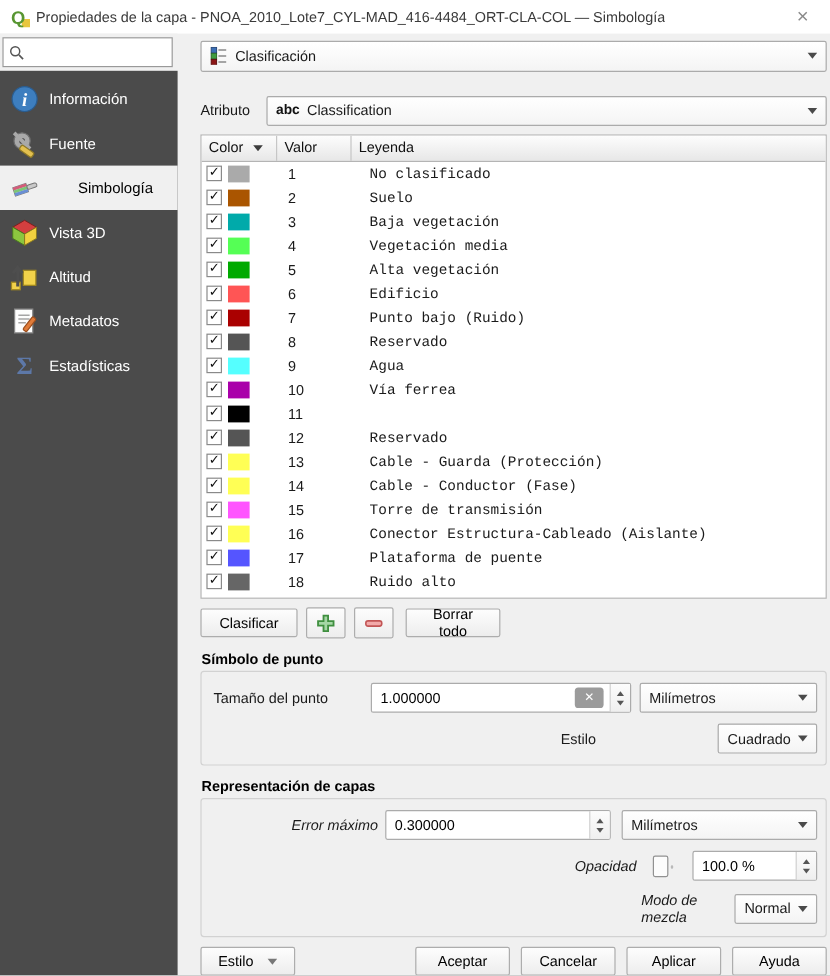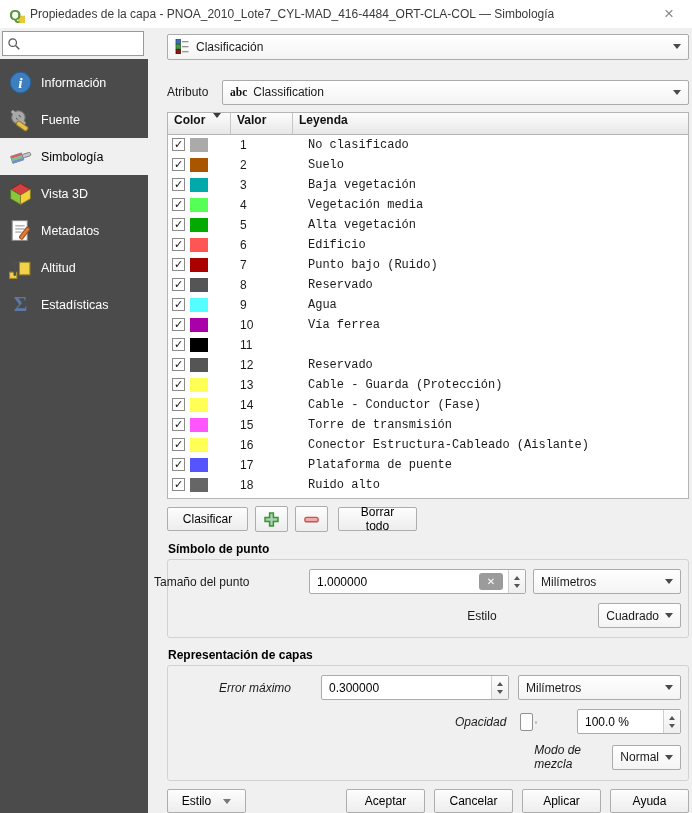--- a/index.html
+++ b/index.html
@@ -16,21 +16,21 @@
                      color:#8a8a8a; font-size:17px; cursor:default; }
 
   
   .content { flex:1; display:flex; min-height:0; }
   .leftcol { width:148px; flex:0 0 auto; display:flex; flex-direction:column; background:#f0f0f0; }
   .searchwrap { height:31px; padding:3px 4px 3px 2px; }
   .searchbox { width:100%; height:25px; background:#fff; border:1px solid #999; display:flex; align-items:center; padding:0 4px; }
   .searchbox input { border:none; outline:none; flex:1; min-width:0; font-size:12px; font-family:inherit; }
   .nav { flex:1; background:#4b4b4b; padding-top:5px; }
   .nav-item { height:37px; display:flex; align-items:center; color:#fff; padding-left:7px; cursor:default; }
-  .nav-item.selected { background:#f0f0f0; color:#000; }
+  .nav-item.selected { background:#f0f0f0; color:#000;gap:24px; }
   .nav-icon { width:27px; height:26px; margin-right:7px; flex:0 0 auto; display:flex; align-items:center; justify-content:center; }
   .nav-icon svg { width:25px; height:25px; }
   .nav-label { font-size:12.5px; }
 
   .main { flex:1; padding:6px 3px 0 19px; display:flex; flex-direction:column; min-width:0; }
 
   
   .combo { display:flex; align-items:center; height:25px; background:linear-gradient(#ffffff,#f4f4f4);
            border:1px solid #ababab; border-radius:2px; padding:0 7px; gap:6px; }
   .dd-arrow { width:0; height:0; border-left:4px solid transparent; border-right:4px solid transparent;
@@ -45,26 +45,26 @@
   .tri-down { width:0; height:0; border-left:3.5px solid transparent; border-right:3.5px solid transparent; border-top:4.5px solid #555; }
   .clear-btn { width:24px; height:17px; background:#9b9b9b; border-radius:3px; color:#fff; font-size:10px;
                display:flex; align-items:center; justify-content:center; margin-right:5px; flex:0 0 auto; }
 
   
   .renderer-combo { margin-bottom:0; height:27px; }
   .renderer-combo svg { width:15px; height:15px; }
   .attr-row { display:flex; align-items:center; margin-top:20px; }
   .attr-row .lbl { width:55px; flex:0 0 auto; }
   .attr-row .combo { flex:1; }
-  .abc { font-weight:bold; font-size:11.5px; color:#111;font-family:Liberation Serif, serif; }
+  .abc { font-weight:bold; font-size:11.5px; color:#111; }
 
   
   .table { margin-top:7px; height:404px; border:1px solid #b4b4b4; background:#fff; display:flex; flex-direction:column; overflow:hidden; }
   .thead { display:flex; height:22px; background:linear-gradient(#fdfdfd,#e7e7e7); border-bottom:1px solid #b4b4b4; flex:0 0 auto; }
-  .th { display:flex; align-items:flex-start; padding:0 6px; border-right:1px solid #c6c6c6; color:#111;font-weight:bold; }
+  .th { display:flex; align-items:center; padding:0 6px; border-right:1px solid #c6c6c6; color:#111; }
   .th-color { width:63px; }
   .th-valor { width:62px; }
   .th-leyenda { flex:1; border-right:none; }
   .sort-arrow { width:0; height:0; border-left:4px solid transparent; border-right:4px solid transparent;
                 border-top:5px solid #3c3c3c; margin-left:8px; }
   .tbody { flex:1; }
   .trow { display:flex; align-items:center; height:20px; }
   .cell-color { width:63px; display:flex; align-items:center; padding-left:4px; flex:0 0 auto; }
   .cb { width:13px; height:13px; border:1px solid #8a8a8a; background:#fff; font-size:11px; font-weight:bold;
         line-height:11px; display:flex; align-items:center; justify-content:center; color:#111; }
@@ -79,21 +79,21 @@
   .iconbtn svg { width:19px; height:19px; }
   .btn-borrar { width:79px; margin-left:10px; }
 
   
   .section-title { font-weight:bold; margin:10px 0 3px 1px; color:#000; }
   .groupbox { border:1px solid #d2d2d2; border-radius:3px; padding:9px 7px; display:flex; flex-direction:column; gap:9px;align-items:flex-end; }
   .frow { display:flex; align-items:center; }
   .frow .flabel { flex:0 0 auto; }
   .g1 .flabel { width:131px; }
   .g2 .flabel { width:78px;font-style:italic; }
-  .frow .spin { flex:1;margin-left:24px; }
+  .frow .spin { flex:1; }
   .unit-combo { width:148px; margin-left:7px; flex:0 0 auto; }
   .unit-combo2 { width:163px; margin-left:9px; flex:0 0 auto; }
   .wide-combo { flex:1; }
 
   
   .slider { flex:1; position:relative; height:24px; margin-right:20px; }
   .groove { position:absolute; left:2px; right:2px; top:11px; height:3px; background:#e8e8e8; border:1px solid #b9b9b9; border-radius:2px; }
   .handle { position:absolute; top:3px; width:13px; height:18px; background:#fcfcfc; border:1px solid #919191; border-radius:2px; }
   .opacity-spin { width:104px; flex:0 0 auto; }
 
@@ -180,39 +180,39 @@
                 <polygon points="2.5,8 12,13.5 12,22.5 2.5,17" fill="#8cc63f" stroke="#4a7a1f" stroke-width="0.8"></polygon>
                 <polygon points="21.5,8 12,13.5 12,22.5 21.5,17" fill="#f2d13f" stroke="#8a7a1f" stroke-width="0.8"></polygon>
               </svg>
             </span>
     <span class="nav-label">Vista 3D</span>
   </div>
 
   <div class="nav-item">
     <span class="nav-icon">
               <svg viewBox="0 0 24 24">
+                <rect x="11" y="7" width="10" height="12" fill="#f2d24a" stroke="#a08820"></rect>
+                <rect x="1.5" y="16.5" width="7" height="6" fill="#f2d24a" stroke="#a08820"></rect>
+                <path d="M6.5 20 L6.5 6 M2.8 9.2 L6.5 4.5 L10.2 9.2" stroke="#4e4e4e" stroke-width="2.4" fill="none"></path>
+              </svg>
+            </span>
+    <span class="nav-label">Altitud</span>
+  </div>
+
+  <div class="nav-item">
+    <span class="nav-icon">
+              <svg viewBox="0 0 24 24">
                 <rect x="4" y="2.5" width="14.5" height="19" fill="#fdfdfd" stroke="#8a8a8a"></rect>
                 <line x1="7" y1="7.5" x2="16" y2="7.5" stroke="#a5a5a5" stroke-width="1.2"></line>
                 <line x1="7" y1="10.5" x2="16" y2="10.5" stroke="#a5a5a5" stroke-width="1.2"></line>
                 <line x1="7" y1="13.5" x2="13" y2="13.5" stroke="#a5a5a5" stroke-width="1.2"></line>
                 <rect x="14.5" y="8" width="3.6" height="13" rx="1.2" fill="#e07b39" stroke="#9c4f1e" transform="rotate(38 16 14)"></rect>
               </svg>
             </span>
     <span class="nav-label">Metadatos</span>
-  </div>
-
-  <div class="nav-item">
-    <span class="nav-icon">
-              <svg viewBox="0 0 24 24">
-                <rect x="11" y="7" width="10" height="12" fill="#f2d24a" stroke="#a08820"></rect>
-                <rect x="1.5" y="16.5" width="7" height="6" fill="#f2d24a" stroke="#a08820"></rect>
-                <path d="M6.5 20 L6.5 6 M2.8 9.2 L6.5 4.5 L10.2 9.2" stroke="#4e4e4e" stroke-width="2.4" fill="none"></path>
-              </svg>
-            </span>
-    <span class="nav-label">Altitud</span>
   </div>
 
   <div class="nav-item">
     <span class="nav-icon">
               <svg viewBox="0 0 24 24">
                 <text x="12" y="18.5" text-anchor="middle" font-size="20" font-weight="bold" fill="#5d78a8" font-family="serif">Σ</text>
               </svg>
             </span>
     <span class="nav-label">Estadísticas</span>
   </div>

